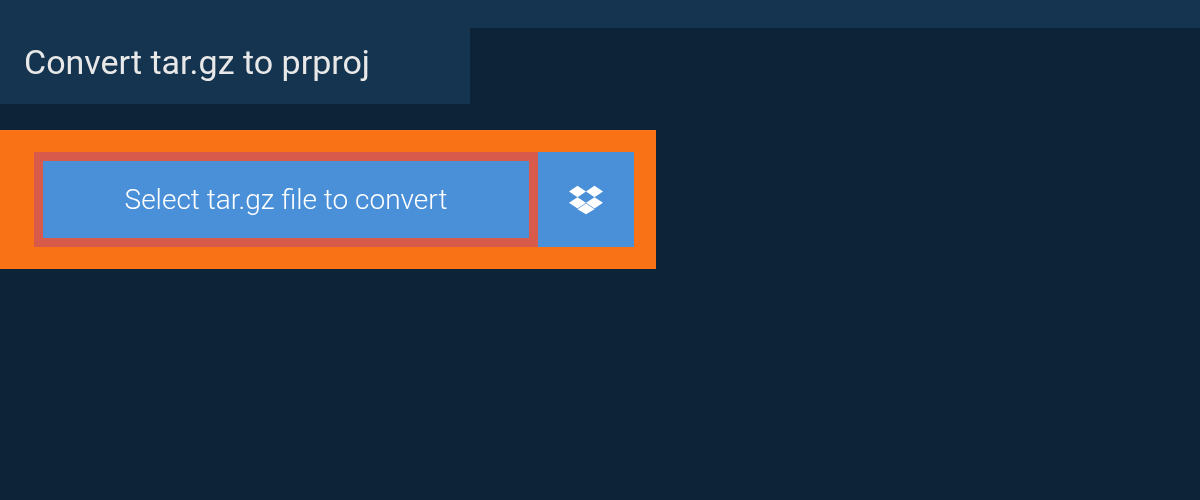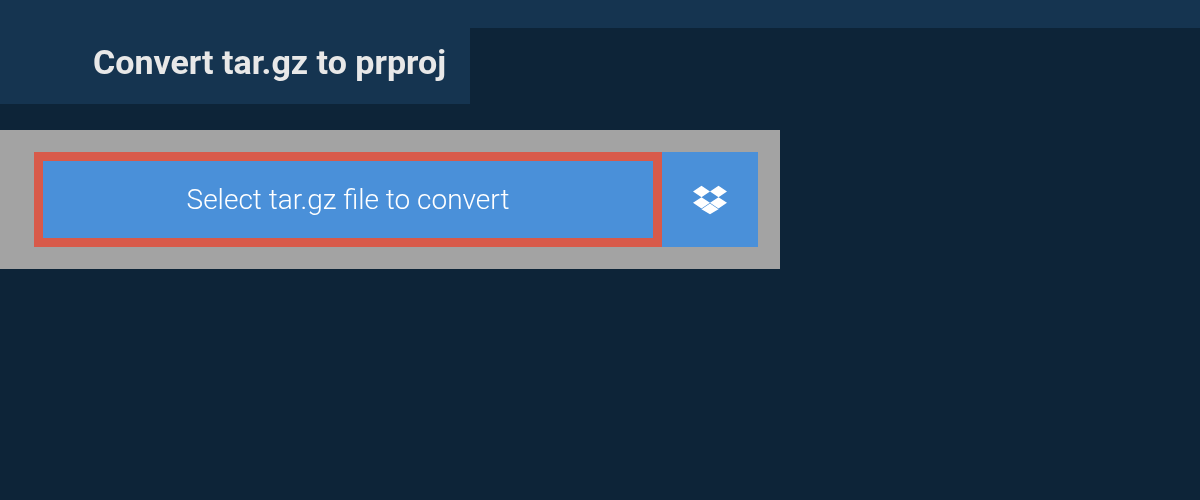--- a/index.html
+++ b/index.html
@@ -20,28 +20,27 @@
     }
     .header {
       background: #153450;
       padding: 14px 24px 22px 24px;
       display: inline-block;
       min-width: 470px;
     }
     .header-title {
       color: #e8e8e8;
       font-size: 34px;
-      font-weight: 700;
-      text-align: right;
+      font-weight: 400;
     }
     .panel {
-      background: #a3a3a3;
+      background: #f97316;
       margin-top: 26px;
       padding: 22px 22px 22px 34px;
-      width: 780px;
+      width: 656px;
       display: flex;
       gap: 0;
       align-items: stretch;
     }
     .select-btn {
       flex: 1;
       background: #4a90d9;
       border: 9px solid #d85a4a;
       color: #ffffff;
       font-size: 28px;

